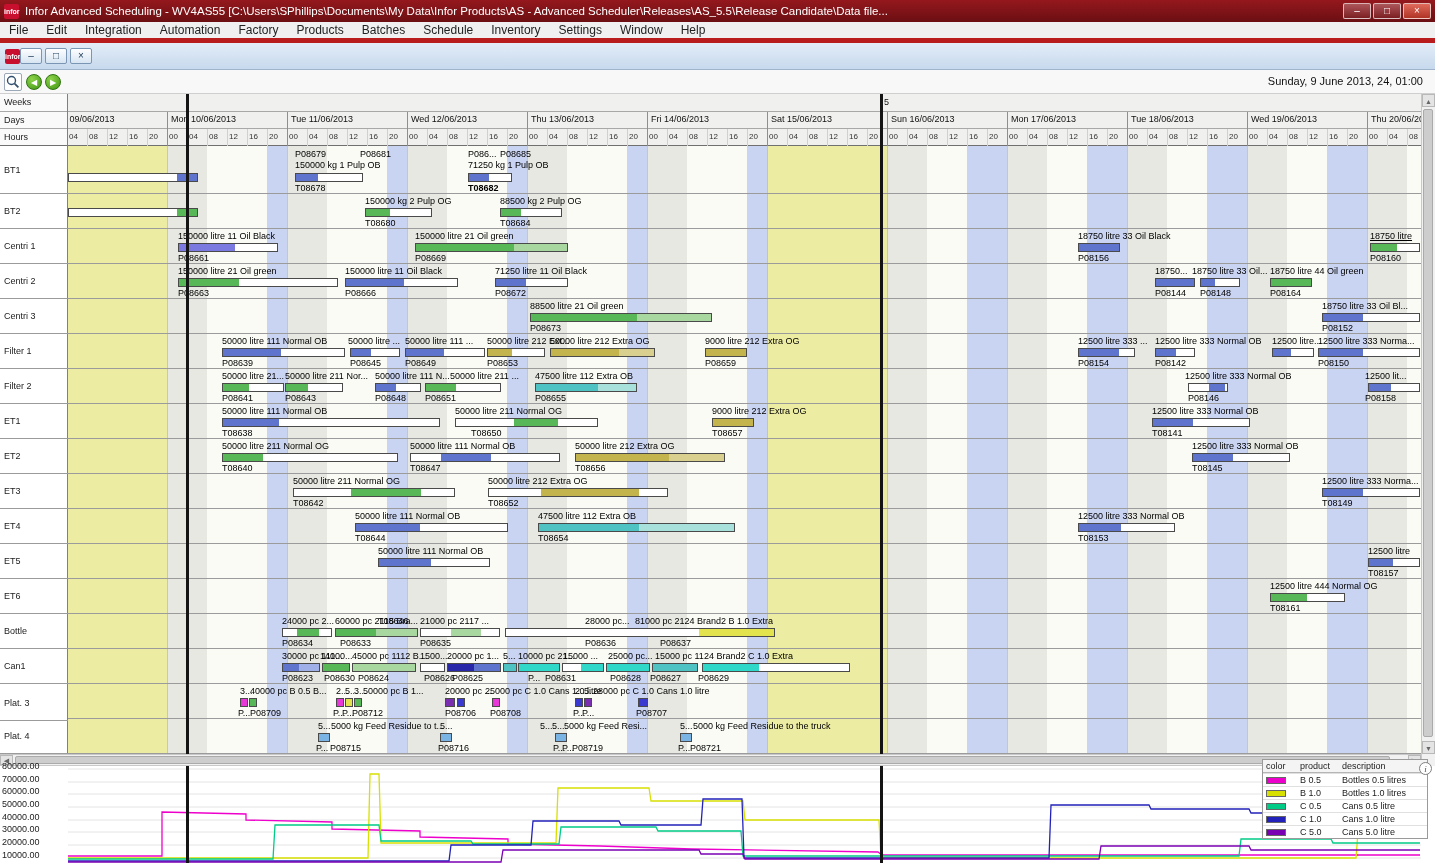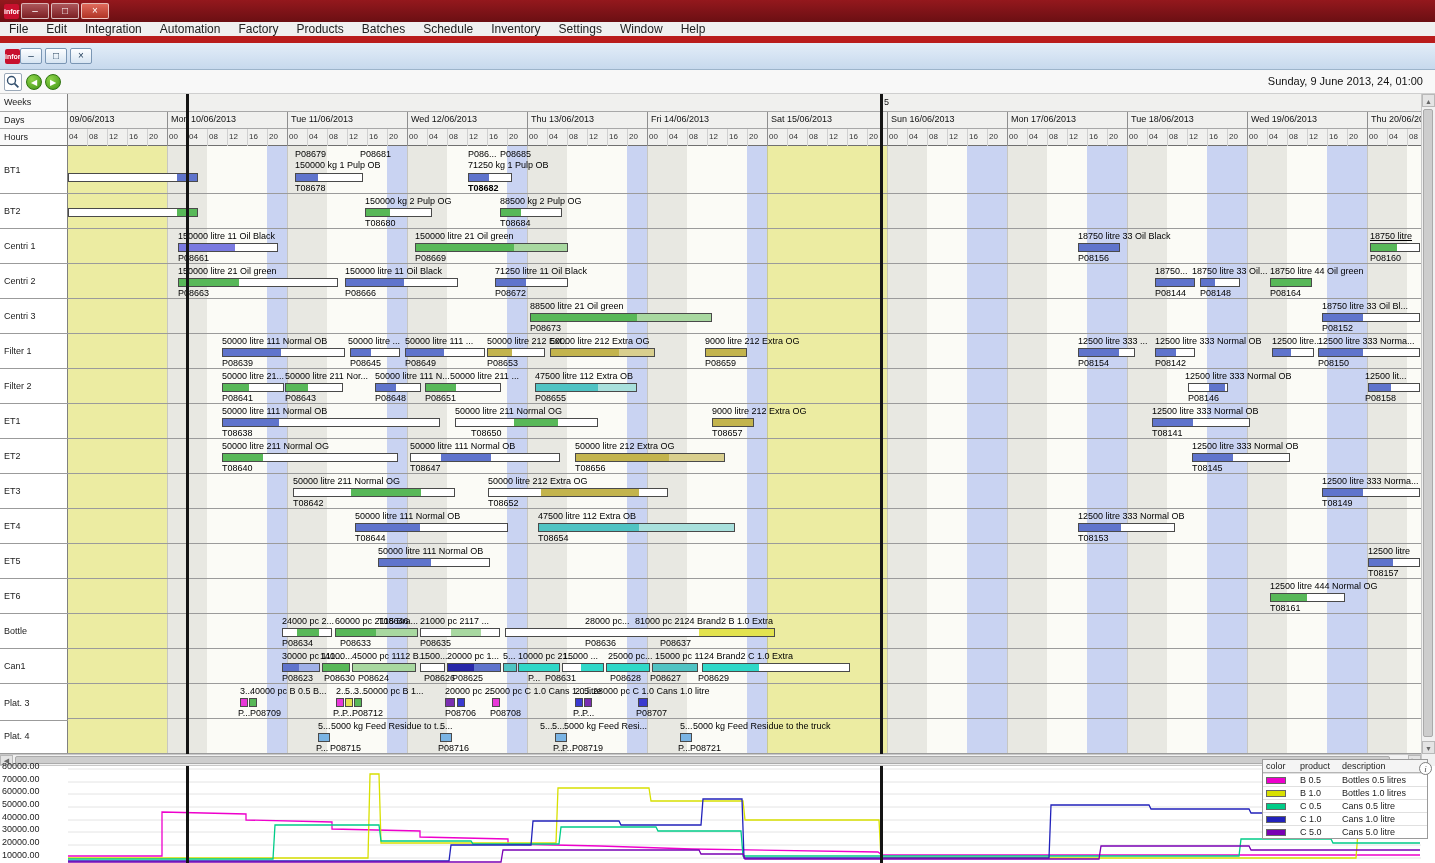--- a/index.html
+++ b/index.html
@@ -13,21 +13,21 @@
   .logo{width:15px;height:15px;background:#c8102e;color:#fff;font-size:7px;font-weight:bold;
     text-align:center;line-height:15px;border-radius:2px;flex:0 0 auto}
   #win-title{color:#fff;font-size:11.5px;margin-left:6px;white-space:nowrap;overflow:hidden;flex:1}
   .winbtns{display:flex;flex:0 0 auto}
   .appbtn{width:28px;height:16px;margin-left:2px;border:1px solid rgba(255,255,255,.65);border-radius:2px;
     background:linear-gradient(rgba(255,255,255,.28),rgba(255,255,255,.06));color:#fff;font-size:10px;
     text-align:center;line-height:14px}
   .appbtn.close{background:linear-gradient(#e06a5c,#b03425)}
 
   #menubar{position:absolute;left:0;top:22px;width:1435px;height:21px;background:#f0f0f0;
-    border-bottom:7px solid #b91c1c;display:flex;align-items:center}
+    border-bottom:5px solid #b91c1c;display:flex;align-items:center}
   .mi{font-size:12px;color:#222;padding:2px 9px}
 
   #mdibar{position:absolute;left:0;top:43px;width:1435px;height:27px;
     background:linear-gradient(180deg,#e3edf8,#c7d9ed);border-bottom:1px solid #9db4ca;
     display:flex;align-items:center;padding-left:5px}
   #board-title{font-size:12px;color:#15202e;margin-left:6px;flex:1}
   .mdibtn{width:22px;height:16px;margin-right:3px;border:1px solid #7a96b4;border-radius:2px;
     background:linear-gradient(#fdfeff,#d7e5f2);color:#24405c;font-size:10px;text-align:center;line-height:14px}
   #mdibtns{margin-right:14px;display:flex}
 
@@ -94,20 +94,21 @@
     border-radius:50%;color:#555;font-size:9px;text-align:center;line-height:12px;z-index:70;
     font-family:"Liberation Serif",serif;font-style:italic;background:#fff}
 </style>
 </head>
 <body>
 
 <div id="app">
 
   <div id="titlebar">
     <span class="logo">infor</span>
+    <span id="win-title">Infor Advanced Scheduling - WV4AS55 [C:\Users\SPhillips\Documents\My Data\Infor Products\AS - Advanced Scheduler\Releases\AS_5.5\Release Candidate\Data file...</span>
     <span class="winbtns">
       <span class="appbtn">–</span>
       <span class="appbtn">□</span>
       <span class="appbtn close">×</span>
     </span>
   </div>
 
   <div id="menubar">
       <span class="mi">File</span>
       <span class="mi">Edit</span>

